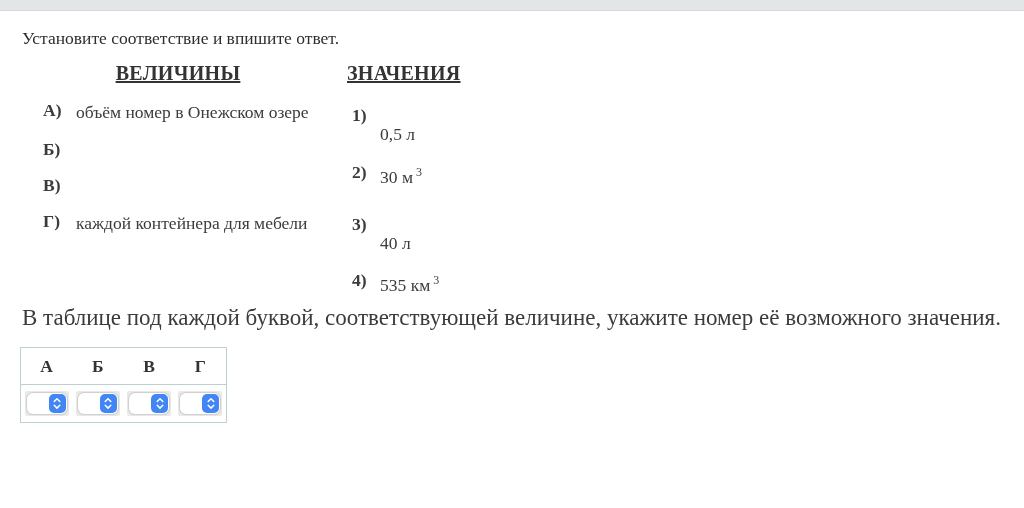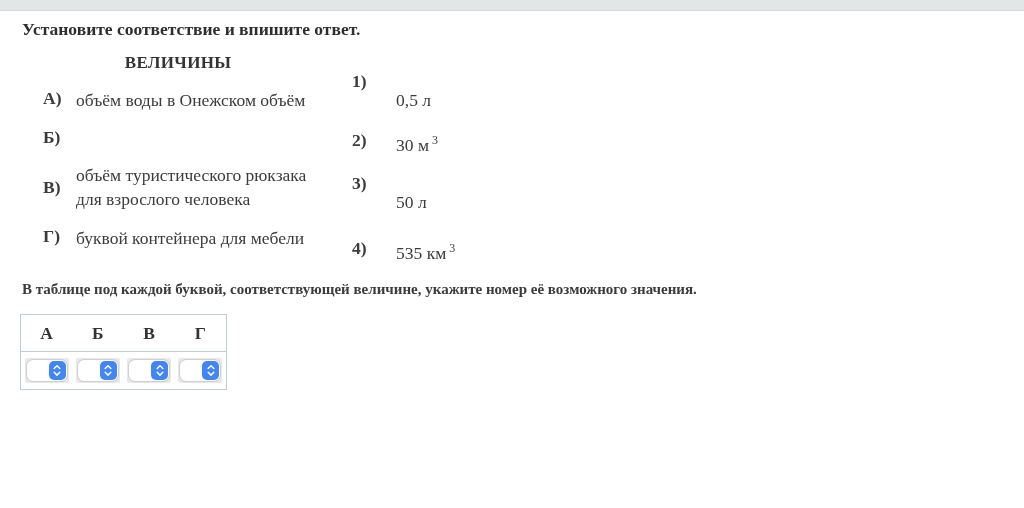--- a/index.html
+++ b/index.html
@@ -12,39 +12,40 @@
     overflow: hidden;
   }
   .topbar {
     height: 11px;
     background: #e2e6e6;
     border-bottom: 1px solid #d4d9d9;
   }
   .content { padding: 0 22px; }
 
   .title {
-    margin-top: 8px;
-    font-size: 17.5px;
-    font-weight: bold;
+    margin-top: 17px;
+    font-size: 17.5px;
+    font-weight: normal;
     color: #2e2e2e;
   }
   .instruction {
     margin-top: 21px;
     font-size: 17.5px;
     line-height: 25px;
     white-space: pre-line;
     max-width: 660px;
   }
 
   .match { display: flex; margin-top: 13px; }
   .col-left { width: 312px; }
   .col-right { width: 170px; }
   .col-header {
     font-weight: bold;
-    font-size: 17px;
+    text-decoration: underline;
+    font-size: 20px;
     letter-spacing: 0.3px;
     color: #333;
   }
   .col-left .col-header { text-align: center; }
   .col-right .col-header { padding-left: 13px; }
 
   .item {
     display: flex;
     align-items: flex-start;
     margin-top: 15px;
@@ -58,25 +59,25 @@
   .val-item {
     display: flex;
     align-items: flex-start;
     font-size: 17.5px;
     padding-left: 18px;
     margin-top: 18px;
   }
   .val-item:nth-of-type(2) { margin-top: 20px; }
   .val-item:nth-of-type(4) { margin-top: 27px; }
   .val-num { width: 28px; font-weight: bold; flex-shrink: 0; }
-  .val-body { line-height: 20px; margin-left: 16px; }
+  .val-body { line-height: 20px; }
   .val-body.stacked { padding-top: 14px; }
   .val-body sup { font-size: 12px; margin-left: 3px; }
 
-  .note { margin-top: 18px; font-size: 15px; font-weight: bold; }
+  .note { margin-top: 10px; font-size: 23px; }
 
   .answer-table {
     margin-top: 16px;
     margin-left: -2px;
     width: 207px;
     border: 1px solid #bccfd3;
     background: #ffffff;
   }
   .at-header-row {
     display: flex;
@@ -133,48 +134,48 @@
 
   <div class="title">Установите соответствие и впишите ответ.</div>
 
 
   <div class="match">
     <div class="col-left">
       <div class="col-header">ВЕЛИЧИНЫ</div>
 
       <div class="item">
         <span class="item-label">А)</span>
-        <span class="item-text">объём воды в Онежском объём</span>
+        <span class="item-text">объём номер в Онежском озере</span>
       </div>
       <div class="item">
         <span class="item-label">Б)</span>
       </div>
       <div class="item item--center">
         <span class="item-label">В)</span>
-        <span class="item-text">объём туристического рюкзака для взрослого человека</span>
       </div>
       <div class="item">
         <span class="item-label">Г)</span>
-        <span class="item-text">буквой контейнера для мебели</span>
+        <span class="item-text">каждой контейнера для мебели</span>
       </div>
     </div>
 
     <div class="col-right">
+      <div class="col-header">ЗНАЧЕНИЯ</div>
 
       <div class="val-item">
         <span class="val-num">1)</span>
         <span class="val-body stacked"><span>0,5 л</span><sup></sup></span>
       </div>
       <div class="val-item">
         <span class="val-num">2)</span>
         <span class="val-body"><span>30 м</span><sup>3</sup></span>
       </div>
       <div class="val-item">
         <span class="val-num">3)</span>
-        <span class="val-body stacked"><span>50 л</span><sup></sup></span>
+        <span class="val-body stacked"><span>40 л</span><sup></sup></span>
       </div>
       <div class="val-item">
         <span class="val-num">4)</span>
         <span class="val-body"><span>535 км</span><sup>3</sup></span>
       </div>
     </div>
   </div>
 
   <div class="note">В таблице под каждой буквой, соответствующей величине, укажите номер её возможного значения.</div>
 

